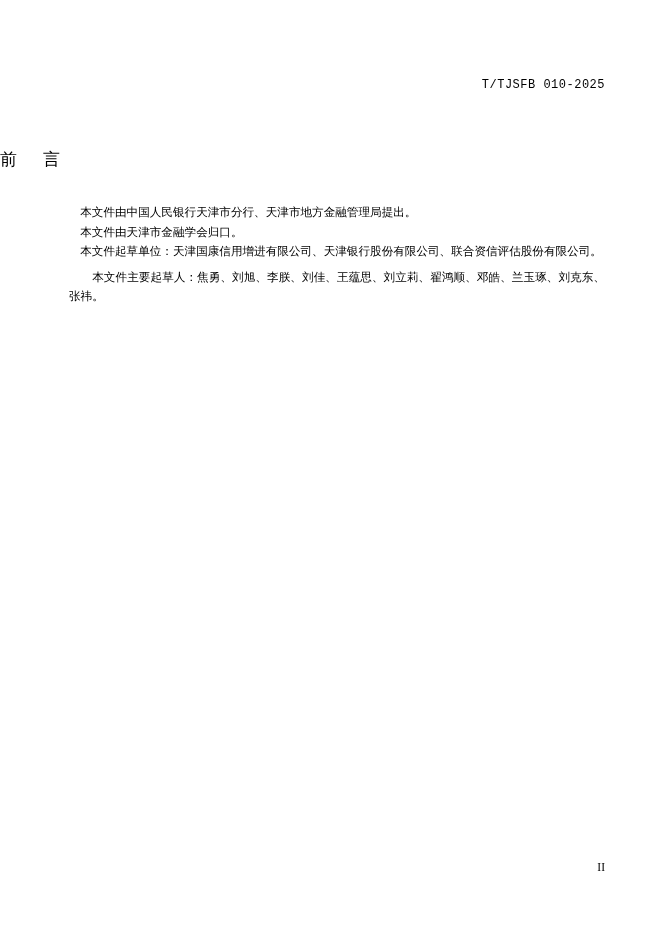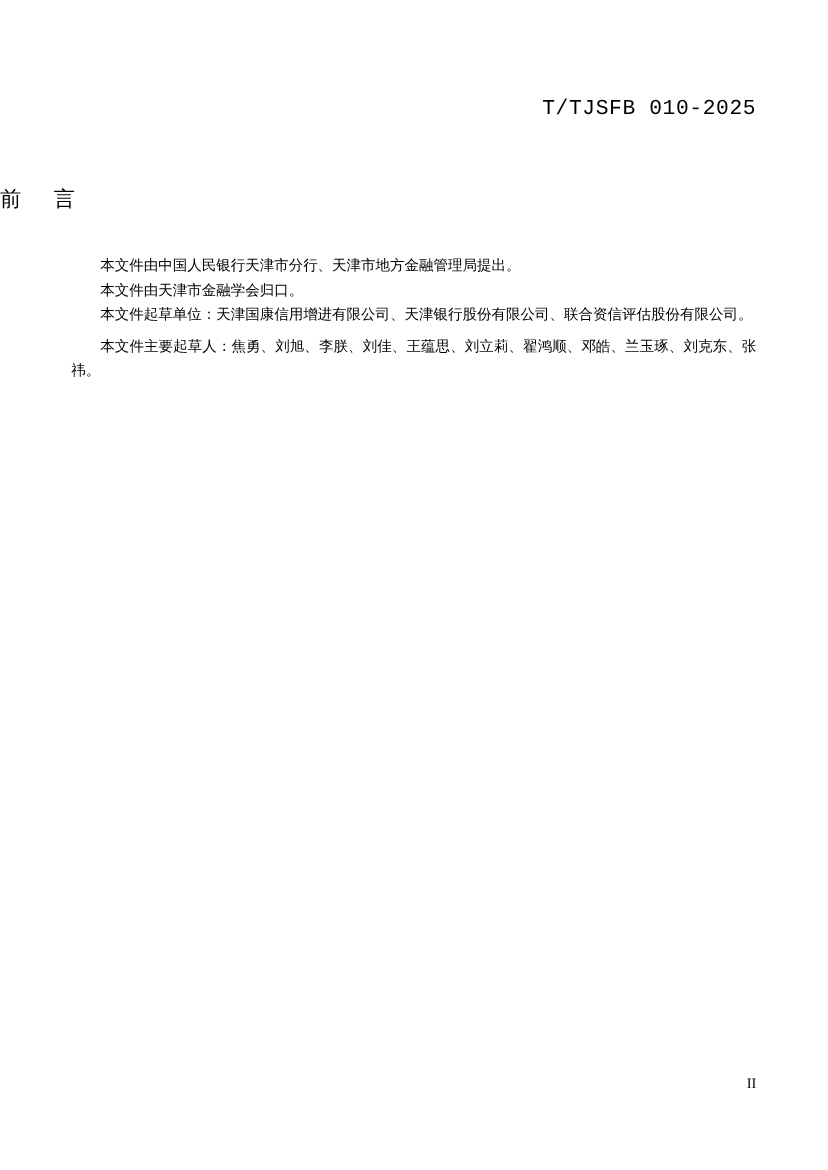--- a/index.html
+++ b/index.html
@@ -21,21 +21,21 @@
     top: 0;
     width: 662px;
     height: 936px;
     box-sizing: border-box;
   }
   .header-code {
     position: absolute;
     right: 57px;
     top: 78px;
     font-family: "Liberation Mono", "DejaVu Sans Mono", monospace;
-    font-size: 17px;
+    font-size: 12px;
     letter-spacing: 0.5px;
     color: #000;
     white-space: nowrap;
   }
   .doc-title {
     position: absolute;
     left: 0;
     right: 0;
     top: 148px;
     text-align: left;
@@ -60,20 +60,21 @@
   }
   .para {
     margin: 0;
     text-indent: 2em;
   }
   .para + .para {
     margin-top: 0px;
   }
   .para.spaced {
     margin-top: 6px;
+    margin-left: 12px;
   }
   .footer-page {
     position: absolute;
     right: 57px;
     bottom: 63px;
     font-family: "Liberation Serif", "DejaVu Serif", serif;
     font-size: 11.5px;
     margin-top: 32px;
   }
 </style>

